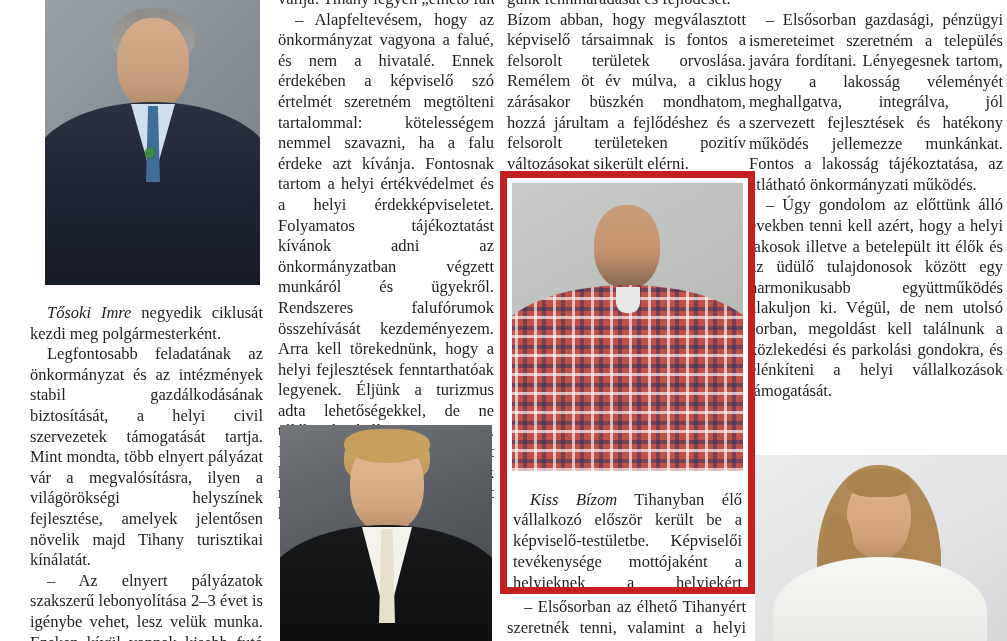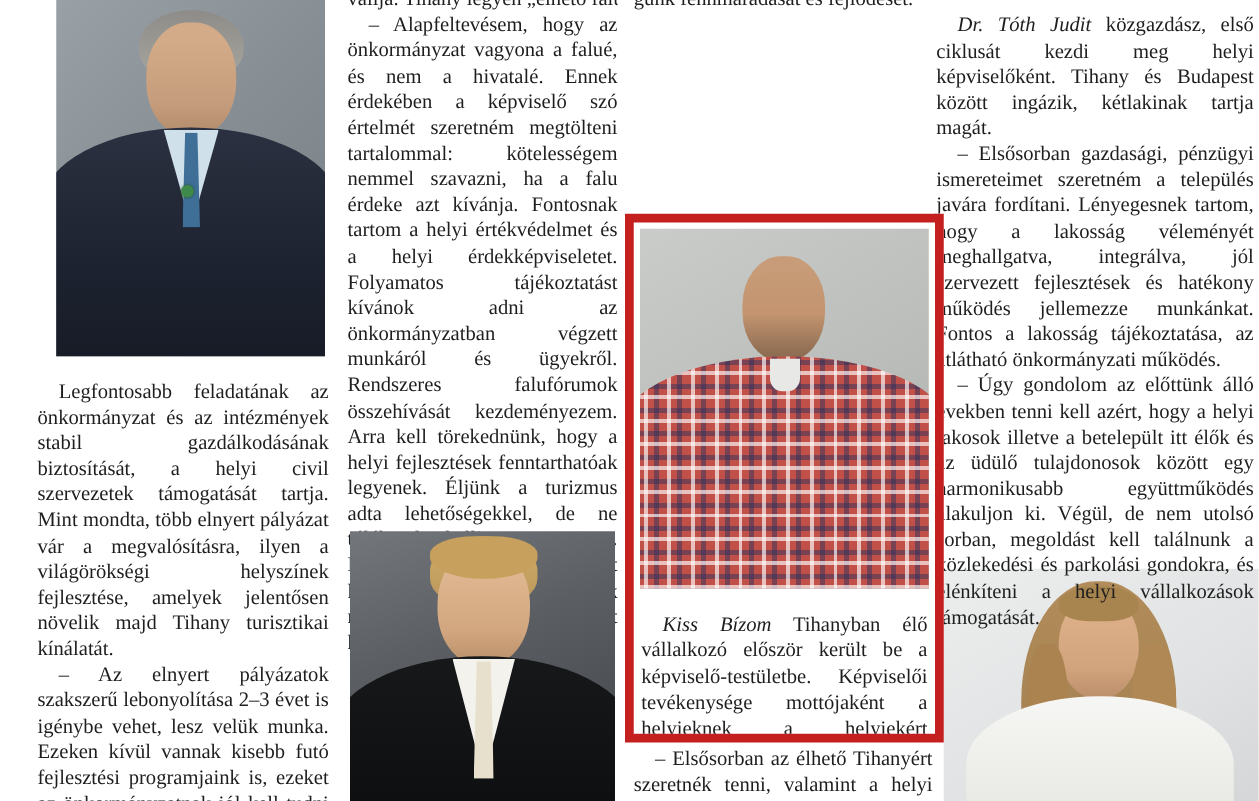--- a/index.html
+++ b/index.html
@@ -99,57 +99,58 @@
 <div class="photo" id="photo-tosoki">
   <div class="hair"></div>
   <div class="head"></div>
   <div class="torso"></div>
   <div class="shirt"></div>
   <div class="tie"></div>
   <div class="pin"></div>
 </div>
 
 <div class="col" id="col1" style="left:30px;top:303px;width:233px;">
+  <p class="indent"><span class="lead-name">Tősoki Imre</span><span> negyedik ciklusát kezdi meg polgármesterként.</span></p>
   <p class="indent">Legfontosabb feladatának az önkormányzat és az intézmények stabil gazdálkodásának biztosítását, a helyi civil szervezetek támogatását tartja. Mint mondta, több elnyert pályázat vár a megvalósításra, ilyen a világörökségi helyszínek fejlesztése, amelyek jelentősen növelik majd Tihany turisztikai kínálatát.</p>
   <p class="indent">– Az elnyert pályázatok szakszerű lebonyolítása 2–3 évet is igénybe vehet, lesz velük munka. Ezeken kívül vannak kisebb futó fejlesztési programjaink is, ezeket az önkormányzatnak jól kell tudni menedzselni. Fő célja, hogy a</p>
 </div>
 
 <div class="col" style="left:278px;top:-11px;width:216px;">
   <p class="clipline">vallja: Tihany legyen „élhető falu”!</p>
   <p class="indent">– Alapfeltevésem, hogy az önkormányzat vagyona a falué, és nem a hivatalé. Ennek érdekében a képviselő szó értelmét szeretném megtölteni tartalommal: kötelességem nemmel szavazni, ha a falu érdeke azt kívánja. Fontosnak tartom a helyi értékvédelmet és a helyi érdekképviseletet. Folyamatos tájékoztatást kívánok adni az önkormányzatban végzett munkáról és ügyekről. Rendszeres falufórumok összehívását kezdeményezem. Arra kell törekednünk, hogy a helyi fejlesztések fenntarthatóak legyenek. Éljünk a turizmus adta lehetőségekkel, de ne túlélnünk kelljen a szezont. Közösségi ház építését kezdeményezem. Rajtunk múlik, hogy milyen Tihanyt hagyunk gyerekeinkre!</p>
 </div>
 
 <div class="photo" id="photo-hoffmann">
   <div class="hair"></div>
   <div class="head"></div>
   <div class="fringe"></div>
   <div class="torso"></div>
   <div class="shirt"></div>
   <div class="tie"></div>
 </div>
 
 <div class="col" style="left:507px;top:-11px;width:239px;">
   <p class="clipline">gunk fennmaradását és fejlődését.</p>
+  <p>Bízom abban, hogy megválasztott képviselő társaimnak is fontos a felsorolt területek orvoslása. Remélem öt év múlva, a ciklus zárásakor büszkén mondhatom, hozzá járultam a fejlődéshez és a felsorolt területeken pozitív változásokat sikerült elérni.</p>
 </div>
 
 <div id="highlight-box">
   <div class="photo" id="photo-kiss">
     <div class="head"></div>
     <div class="torso"></div>
     <div class="tee"></div>
   </div>
   <p class="caption indent"><span class="lead-name">Kiss Bízom</span><span> Tihanyban élő vállalkozó először került be a képviselő-testületbe. Képviselői tevékenysége mottójaként a helyieknek a helyiekért jelmondatot választotta.</span></p>
 </div>
 
 <div class="col" style="left:507px;top:597px;width:239px;">
   <p class="indent">– Elsősorban az élhető Tihanyért szeretnék tenni, valamint a helyi vállalkozásokat támogatni, hogy a</p>
 </div>
 
 <div class="col" style="left:749px;top:10px;width:254px;z-index:1;">
-  <p class="indent"><span class="lead-name">Dr. Tóth Judit</span><span> közgazdász, első ciklusát kezdi meg helyi képviselőként. Tihany és Budapest között ingázik, kétlakinak tartja magát.</span></p>
   <p class="indent">– Elsősorban gazdasági, pénzügyi ismereteimet szeretném a település javára fordítani. Lényegesnek tartom, hogy a lakosság véleményét meghallgatva, integrálva, jól szervezett fejlesztések és hatékony működés jellemezze munkánkat. Fontos a lakosság tájékoztatása, az átlátható önkormányzati működés.</p>
   <p class="indent">– Úgy gondolom az előttünk álló években tenni kell azért, hogy a helyi lakosok illetve a betelepült itt élők és az üdülő tulajdonosok között egy harmonikusabb együttműködés alakuljon ki. Végül, de nem utolsó sorban, megoldást kell találnunk a közlekedési és parkolási gondokra, és élénkíteni a helyi vállalkozások támogatását.</p>
 </div>
 
 <div class="photo" id="photo-toth">
   <div class="hairback"></div>
   <div class="head"></div>
   <div class="part"></div>
   <div class="strandL"></div>
   <div class="strandR"></div>

